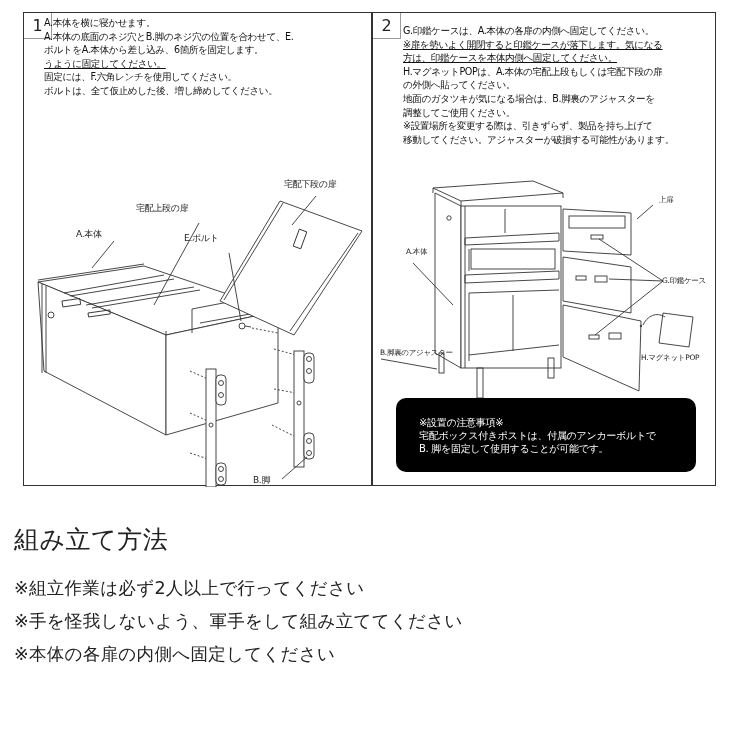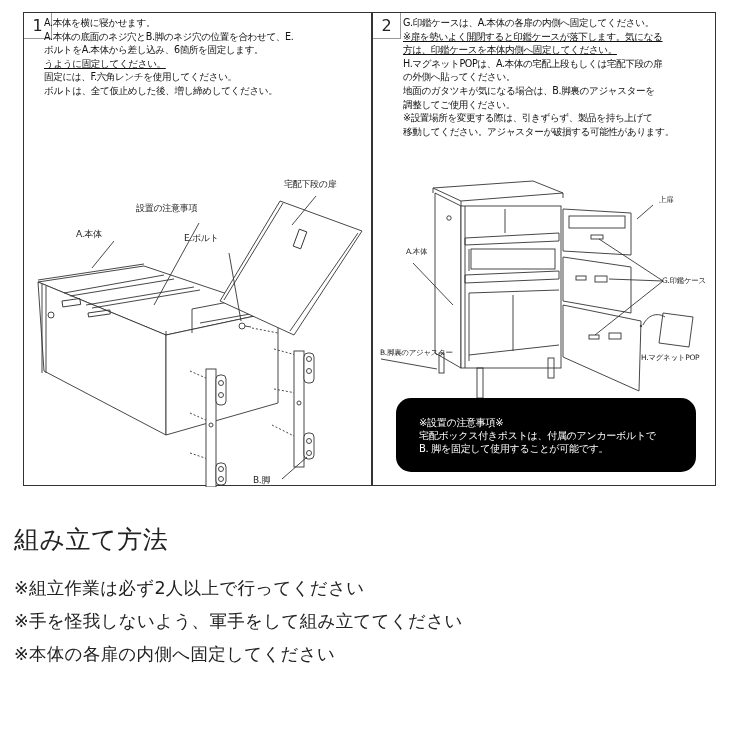--- a/index.html
+++ b/index.html
@@ -35,21 +35,21 @@
     .diagram svg { position: absolute; left: 0; top: 0; }
 
     .label {
       position: absolute; font-size: 9px; color: #222; white-space: nowrap;
       font-family: "DejaVu Sans", sans-serif; letter-spacing: -0.3px;
     }
     .label.sm { font-size: 7.5px; }
 
     .notice {
       position: absolute; left: 23px; top: 385px; width: 300px; height: 74px;
-      background: #000; border-radius: 15px; color: #fff;
+      background: #000; border-radius: 10px; color: #fff;
       padding: 18px 0 0 23px; font-size: 10px; line-height: 13px;
       font-family: "DejaVu Sans", sans-serif; letter-spacing: -0.3px;
     }
     .notice div { white-space: nowrap; }
 
     .below {
       position: absolute; left: 14px; top: 522px;
       font-family: "DejaVu Sans", sans-serif; color: #222;
     }
     .below-title { font-size: 25px; line-height: 36px; margin-bottom: 14px; letter-spacing: 0.5px; }
@@ -135,32 +135,32 @@
             <circle cx="285" cy="440" r="2.5"></circle>
           <circle cx="275" cy="390" r="2"></circle>
 
           <line x1="68" y1="255" x2="90" y2="228"></line>
           <line x1="130" y1="292" x2="175" y2="210"></line>
           <line x1="268" y1="212" x2="292" y2="183"></line>
           <line x1="258" y1="466" x2="283" y2="444"></line>
         </g>
       </svg>
       <div class="label" style="left:260px; top:165px;">宅配下段の扉</div>
-      <div class="label" style="left:112px; top:189px;">設置の注意事項</div>
+      <div class="label" style="left:112px; top:189px;">宅配上段の扉</div>
       <div class="label" style="left:52px; top:215px;">A.本体</div>
       <div class="label" style="left:160px; top:219px;">E.ボルト</div>
       <div class="label" style="left:229px; top:461px;">B.脚</div>
     </div>
   </div>
 
   <div class="divider"></div>
 
   <div class="panel p2">
     <div class="step-num">2</div>
-    <div class="instructions" style="left:30px;">
+    <div class="instructions" style="left:30px;margin-top:8px;">
       <div>G.印鑑ケースは、A.本体の各扉の内側へ固定してください。</div>
       <div class="ul">※扉を勢いよく開閉すると印鑑ケースが落下します。気になる</div>
       <div class="ul">方は、印鑑ケースを本体内側へ固定してください。</div>
       <div>H.マグネットPOPは、A.本体の宅配上段もしくは宅配下段の扉</div>
       <div>の外側へ貼ってください。</div>
       <div>地面のガタツキが気になる場合は、B.脚裏のアジャスターを</div>
       <div>調整してご使用ください。</div>
       <div>※設置場所を変更する際は、引きずらず、製品を持ち上げて</div>
       <div>移動してください。アジャスターが破損する可能性があります。</div>
     </div>

